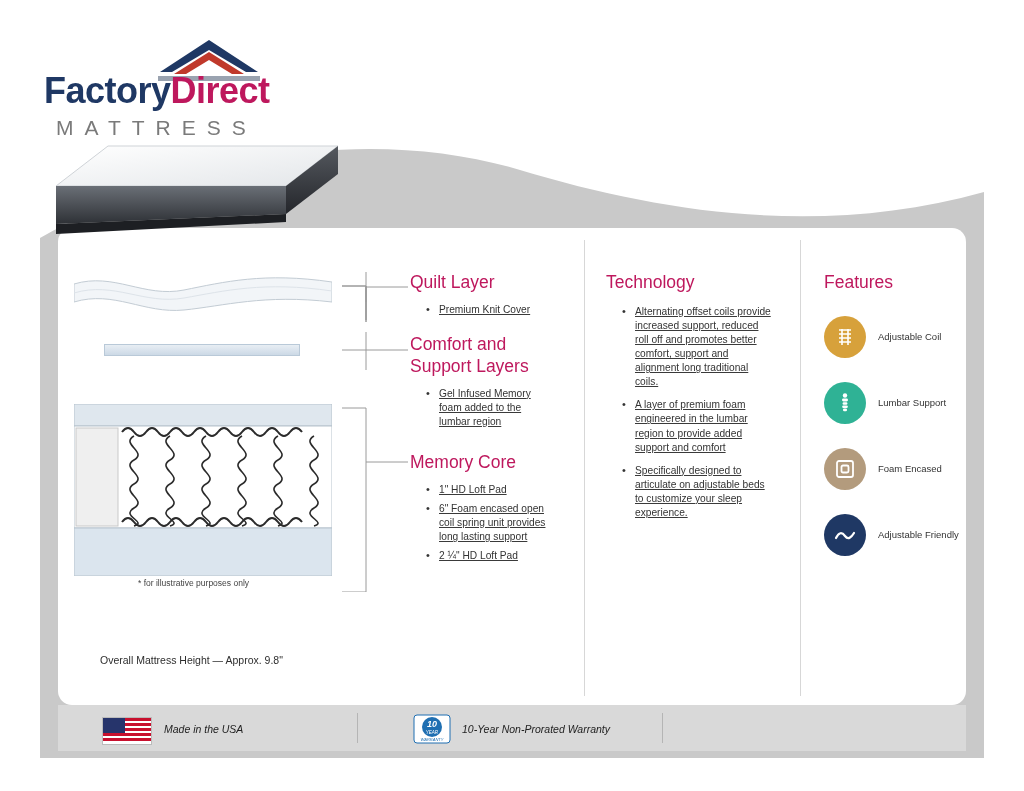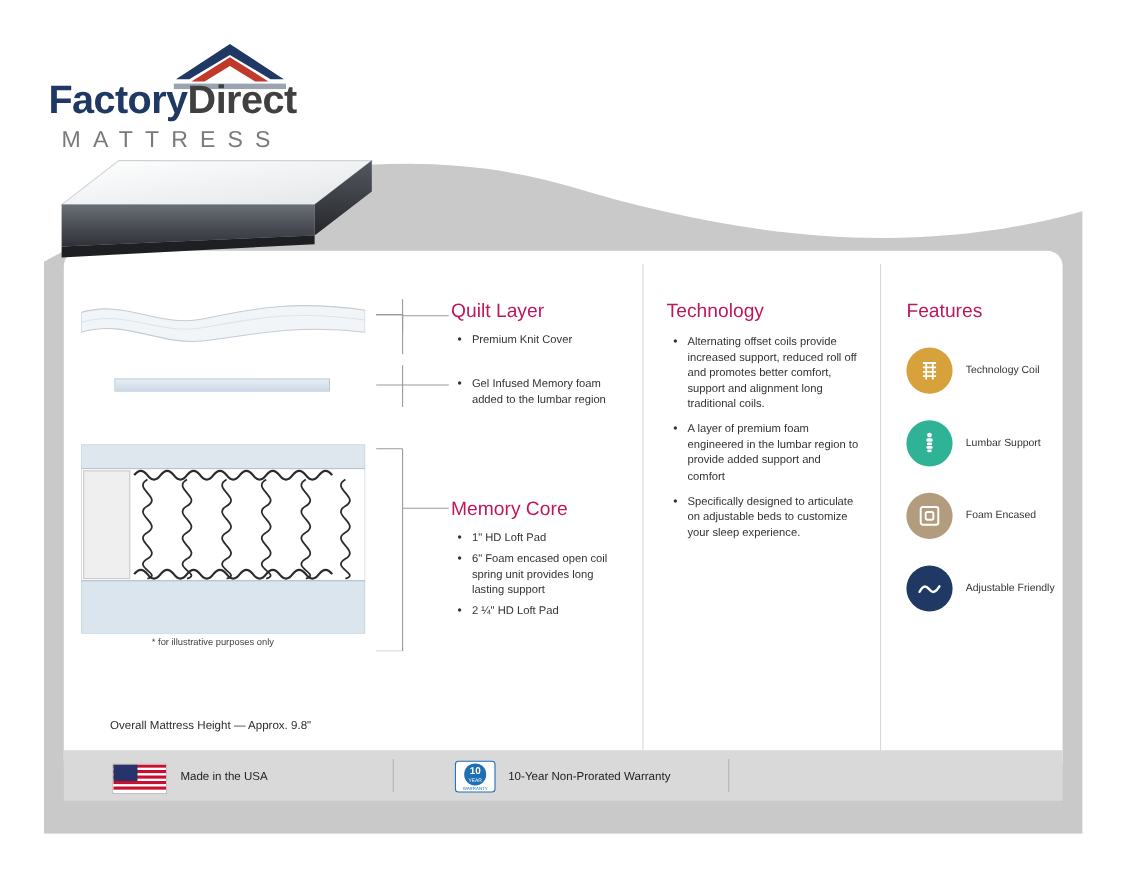--- a/index.html
+++ b/index.html
@@ -11,21 +11,21 @@
     color:#3a3a3a;
     position:relative;
     overflow:hidden;
   }
   .page { position:absolute; left:0; top:0; width:1024px; height:791px; background:#fff; }
 
   
   .logo { position:absolute; left:44px; top:28px; width:300px; height:100px; }
   .logo-word { position:absolute; left:0; top:42px; font-size:36px; font-weight:bold; letter-spacing:-0.5px; }
   .logo-factory { color:#1f3864; }
-  .logo-direct { color:#404040; }
+  .logo-direct { color:#be185d; }
   .logo-sub { position:absolute; left:12px; top:88px; font-size:21px; letter-spacing:11px; color:#7a7a7a; font-weight:normal; }
   .roof { position:absolute; left:110px; top:10px; width:110px; height:48px; }
 
   
   .swoosh { position:absolute; left:0; top:118px; width:1024px; height:640px; }
 
   
   .card {
     position:absolute; left:58px; top:228px; width:908px; height:477px;
     background:#ffffff; border-radius:14px;
@@ -38,21 +38,21 @@
   .layer { position:absolute; }
   .quilt-layer { left:74px; top:272px; width:258px; height:40px; }
   .comfort-layer { left:104px; top:344px; width:196px; height:12px; background:linear-gradient(180deg,#e8eef4,#ccd9e6); border:1px solid #b9c9d8; }
   .core-block { left:74px; top:404px; width:258px; height:172px; }
 
   .illus-note { position:absolute; left:138px; top:578px; font-size:8.5px; color:#444; }
   .overall-height { position:absolute; left:100px; top:654px; font-size:10.5px; color:#2e2e2e; }
 
   
   .col-head { font-size:17.5px; color:#be185d; font-weight:normal; line-height:1.25; }
-  .bullets { list-style:none; margin:6px; padding:0; }
+  .bullets { list-style:none; margin:16px; padding:0;text-decoration:underline; }
   .bullets li { position:relative; padding-left:13px; font-size:10.2px; line-height:1.38; color:#333; margin-bottom:5px; }
   .bullets li:before { content:"•"; position:absolute; left:0; top:-1px; color:#333; font-size:11px; }
 
   .sec-quilt { position:absolute; left:410px; top:272px; width:150px; }
   .sec-comfort { position:absolute; left:410px; top:334px; width:160px; }
   .sec-core { position:absolute; left:410px; top:452px; width:158px; }
   .sec-quilt ul, .sec-comfort ul, .sec-core ul { margin-top:9px; }
 
   
   .vdiv { position:absolute; width:1px; background:#d7d7d7; }
@@ -63,21 +63,21 @@
   .tech ul { margin-top:11px; }
   .tech .bullets li { margin-bottom:9px; }
 
   .features { position:absolute; left:824px; top:272px; width:150px; }
   .feat-list { margin-top:22px; }
   .feat-row { display:flex; align-items:center; margin-bottom:24px; }
   .feat-icon { width:42px; height:42px; border-radius:50%; display:flex; align-items:center; justify-content:center; flex:0 0 42px; }
   .feat-label { margin-left:12px; font-size:9.5px; line-height:1.3; color:#333; }
 
   
-  .footer { position:absolute; left:58px; top:682px; width:908px; height:46px; background:#d9d9d9; }
+  .footer { position:absolute; left:58px; top:705px; width:908px; height:46px; background:#d9d9d9;font-style:italic; }
   .footer-inner { position:absolute; left:0; top:0; width:908px; height:46px; }
   .flag { position:absolute; left:44px; top:12px; width:50px; height:28px; border:1px solid #bbb; overflow:hidden; background:#fff; }
   .flag .stripe { height:2.55px; background:#c8102e; }
   .flag .stripe.w { background:#fff; }
   .flag .canton { position:absolute; left:0; top:0; width:22px; height:15px; background:#26346b; }
   .made-usa { position:absolute; left:106px; top:18px; font-size:10.5px; color:#222; }
   .fdiv { position:absolute; left:299px; top:8px; width:1px; height:30px; background:#b5b5b5; }
   .fdiv2 { position:absolute; left:604px; top:8px; width:1px; height:30px; background:#b5b5b5; }
   .warranty-badge { position:absolute; left:355px; top:9px; width:38px; height:30px; }
   .warranty-text { position:absolute; left:404px; top:18px; font-size:10.5px; color:#222; }
@@ -164,20 +164,21 @@
   </svg>
 
   <div class="sec-quilt">
     <div class="col-head">Quilt Layer</div>
     <ul class="bullets">
       <li>Premium Knit Cover</li>
     </ul>
   </div>
 
   <div class="sec-comfort">
+    <div class="col-head">Comfort and Support Layers</div>
     <ul class="bullets">
       <li>Gel Infused Memory foam added to the lumbar region</li>
     </ul>
   </div>
 
   <div class="sec-core">
     <div class="col-head">Memory Core</div>
     <ul class="bullets">
       <li>1" HD Loft Pad</li>
       <li>6" Foam encased open coil spring unit provides long lasting support</li>
@@ -203,21 +204,21 @@
 
       <div class="feat-row">
         <div class="feat-icon" style="background:#d7a13b;">
           <svg width="22" height="22" viewBox="0 0 22 22">
               <g stroke="#fff" stroke-width="1.6" fill="none">
             <path d="M5,4 h12 M5,8 h12 M5,12 h12 M5,16 h12"></path>
             <path d="M8,3 v16 M14,3 v16"></path>
               </g>
             </svg>
         </div>
-        <div class="feat-label">Technology Coil</div>
+        <div class="feat-label">Adjustable Coil</div>
       </div>
 
       <div class="feat-row">
         <div class="feat-icon" style="background:#2fb295;">
           <svg width="22" height="22" viewBox="0 0 22 22">
               <g fill="#fff">
             <circle cx="11" cy="3.5" r="2.2"></circle>
                 <rect x="8" y="6.5" width="6" height="3" rx="1.4"></rect>
             <rect x="8.6" y="10.2" width="4.8" height="2.6" rx="1.2"></rect>
             <rect x="8.2" y="13.4" width="5.6" height="2.6" rx="1.2"></rect>

